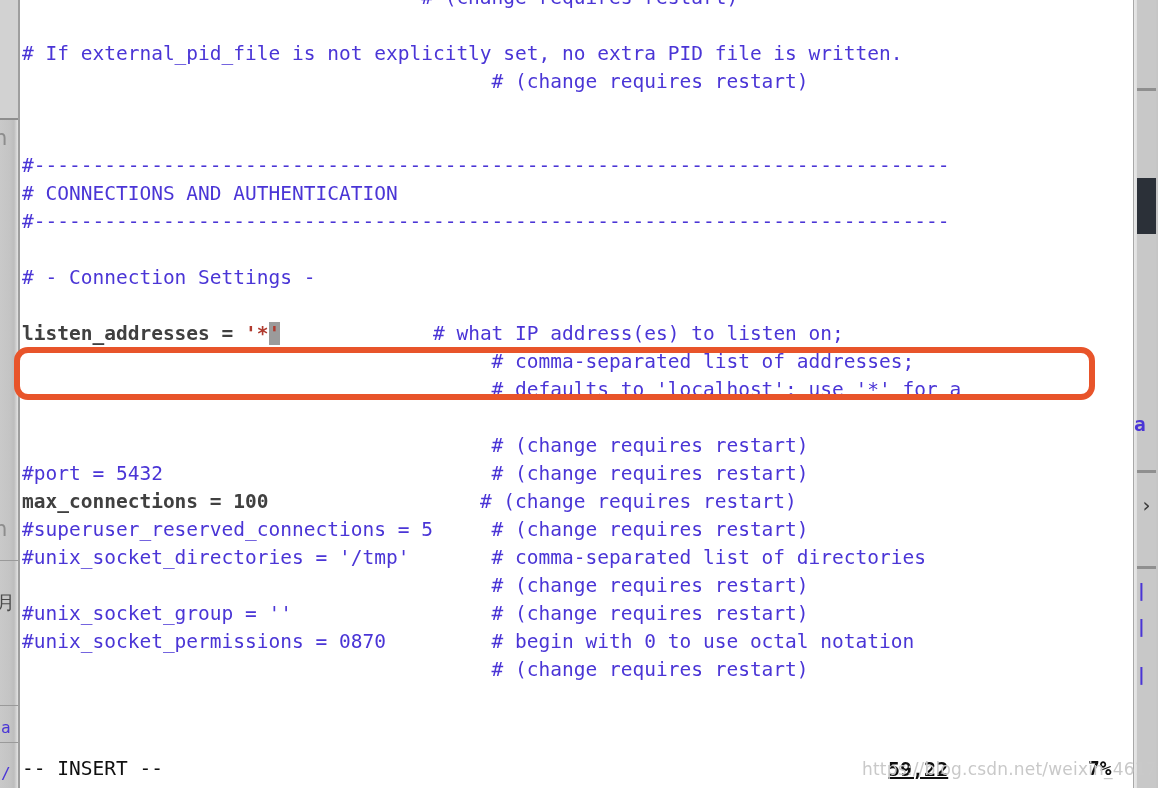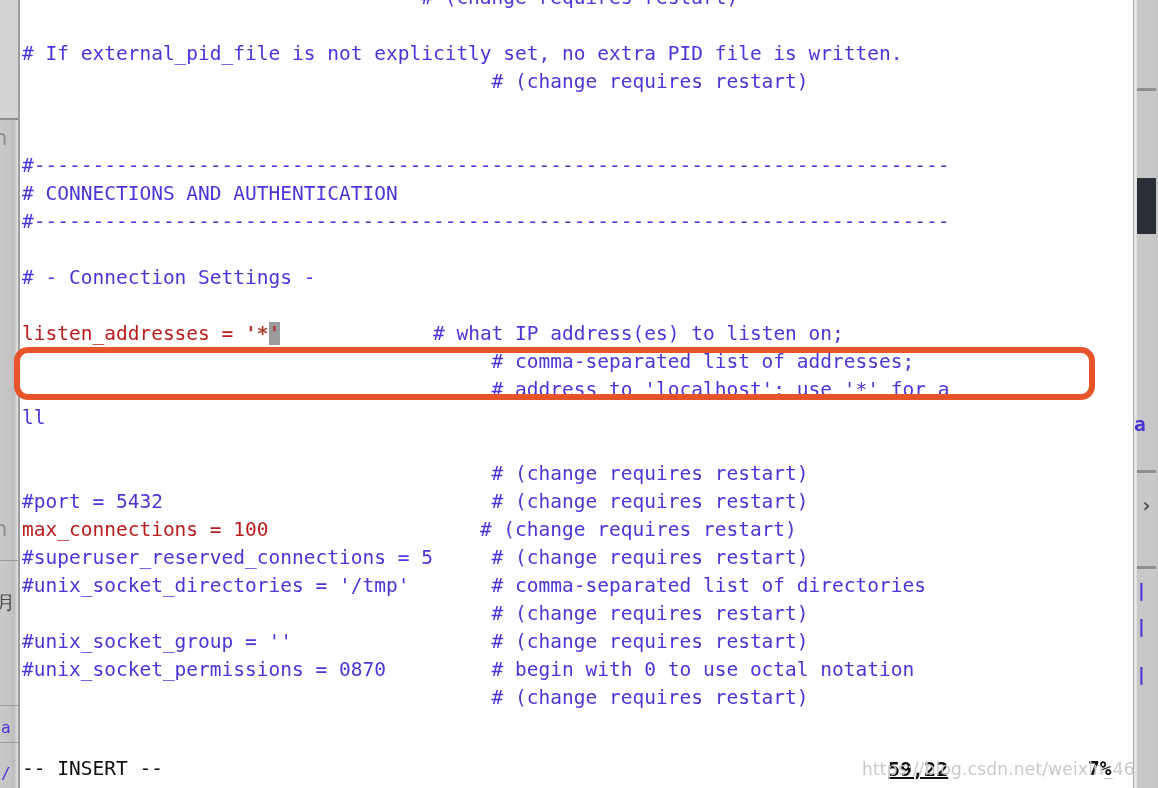--- a/index.html
+++ b/index.html
@@ -93,21 +93,21 @@
   .line {
     height: 28px;
     line-height: 28px;
     font-size: 19.5px;
     letter-spacing: 0px;
     white-space: pre;
     color: #4a35d6;
     font-family: "DejaVu Sans Mono", "Liberation Mono", monospace;
   }
   .line .cmt   { color: #4a35d6; text-align: center; }
-  .line .code  { color: #b91c1c; font-weight: 400; }
+  .line .code  { color: #404040; font-weight: 700; }
   .line .str   { color: #b03a2e; font-weight: 600; }
   .line .cursor {
     background: #9b9b9b;
     color: #b03a2e;
     font-weight: 600;
   }
   .line .pad { color: transparent; }
 
   
   #right-gutter {
@@ -265,22 +265,21 @@
         <div class="line">&nbsp;</div>
         <div class="line">&nbsp;</div>
         <div class="line"><span class="cmt">#------------------------------------------------------------------------------</span></div>
         <div class="line"><span class="cmt"># CONNECTIONS AND AUTHENTICATION</span></div>
         <div class="line"><span class="cmt">#------------------------------------------------------------------------------</span></div>
         <div class="line">&nbsp;</div>
         <div class="line"><span class="cmt"># - Connection Settings -</span></div>
         <div class="line">&nbsp;</div>
         <div class="line"><span class="code">listen_addresses = </span><span class="str">'*</span><span class="cursor">'</span><span class="pad">             </span><span class="cmt"># what IP address(es) to listen on;</span></div>
         <div class="line"><span class="cmt">                                        # comma-separated list of addresses;</span></div>
-        <div class="line"><span class="cmt">                                        # address to 'localhost'; use '*' for a</span></div>
-        <div class="line"><span class="cmt">ll</span></div>
+        <div class="line"><span class="cmt">                                        # defaults to 'localhost'; use '*' for a</span></div>
         <div class="line">&nbsp;</div>
         <div class="line"><span class="cmt">                                        # (change requires restart)</span></div>
         <div class="line"><span class="cmt">#port = 5432                            # (change requires restart)</span></div>
         <div class="line"><span class="code">max_connections = 100</span><span class="pad">                  </span><span class="cmt"># (change requires restart)</span></div>
         <div class="line"><span class="cmt">#superuser_reserved_connections = 5     # (change requires restart)</span></div>
         <div class="line"><span class="cmt">#unix_socket_directories = '/tmp'       # comma-separated list of directories</span></div>
         <div class="line"><span class="cmt">                                        # (change requires restart)</span></div>
         <div class="line"><span class="cmt">#unix_socket_group = ''                 # (change requires restart)</span></div>
         <div class="line"><span class="cmt">#unix_socket_permissions = 0870         # begin with 0 to use octal notation</span></div>
         <div class="line"><span class="cmt">                                        # (change requires restart)</span></div>

